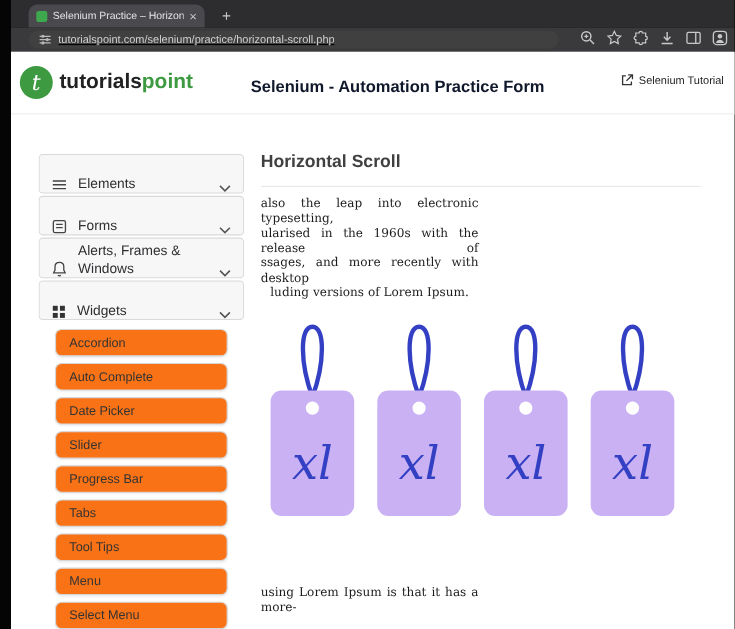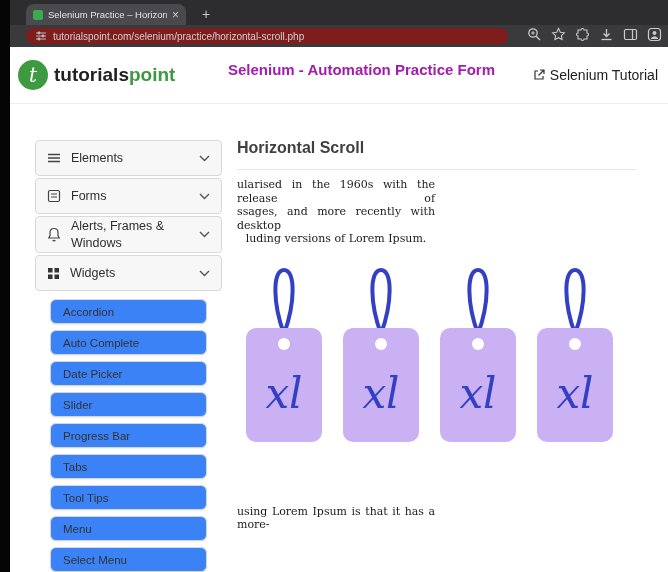--- a/index.html
+++ b/index.html
@@ -12,47 +12,47 @@
   .tabstrip { position:absolute; left:0; top:0; width:100%; height:25px; background:#2d2d30; }
   .tab { position:absolute; left:16px; top:4px; width:160px; height:21px; background:#4a4a4e;
     border-radius:8px 8px 0 0; display:flex; align-items:center; gap:5px; padding:0 7px; }
   .favicon { width:10px; height:10px; border-radius:2px; background:#3ea84e; flex:none; }
   .tab-title { flex:1; font-size:9.5px; color:#e4e4e6; white-space:nowrap; overflow:hidden; }
   .tab-close { color:#c6c6c8; font-size:12px; line-height:1; cursor:pointer; }
   .newtab { position:absolute; left:186px; top:4px; width:20px; height:20px; color:#c6c6c8;
     font-size:14px; display:flex; align-items:center; justify-content:center; cursor:pointer; }
   .toolbar { position:absolute; left:0; top:25px; width:100%; height:22px; background:#3a3a3d; }
   .urlfield { position:absolute; left:16px; top:28px; width:482px; height:16px; border-radius:8px;
-    background:#7f1d1d; display:flex; align-items:center; gap:6px; padding:0 9px; cursor:text; }
+    background:#404040; display:flex; align-items:center; gap:6px; padding:0 9px; cursor:text;text-decoration:underline; }
   .url { font-size:10px; color:#cfcfd2; white-space:nowrap; overflow:hidden; }
   .tb-icons { position:absolute; right:6px; top:27px; display:flex; gap:9px; align-items:center; }
   .tb-icons svg { display:block; cursor:pointer; }
 
   
   .page { position:absolute; left:0; top:47px; width:658px; height:525px; background:#fff; overflow:hidden; }
   .site-header { position:absolute; left:0; top:0; width:100%; height:57px; border-bottom:1px solid #ededed; background:#fff; }
   .logo { position:absolute; left:8px; top:13px; display:flex; align-items:center; gap:6px; cursor:pointer; }
   .logo-circle { width:30px; height:30px; border-radius:50%; background:#3d9a41; color:#fff;
     display:flex; align-items:center; justify-content:center;
     font-family:"DejaVu Serif", serif; font-style:italic; font-size:20px; }
   .logo-word { font-size:19px; font-weight:bold; color:#222; }
   .logo-word .green { color:#3d9a41; }
-  .page-title { position:absolute; left:218px; top:14px; font-size:15px; font-weight:600; color:#a21caf; white-space:nowrap;text-align:center; }
+  .page-title { position:absolute; left:218px; top:24px; font-size:15px; font-weight:600; color:#0f172a; white-space:nowrap;text-align:center; }
   .tutorial-link { position:absolute; right:10px; top:20px; display:flex; gap:5px; align-items:center;
-    font-size:14px; color:#1d1d1f; text-decoration:none; cursor:pointer;text-align:center; }
+    font-size:10px; color:#1d1d1f; text-decoration:none; cursor:pointer;text-align:center; }
 
   
   .sidebar { position:absolute; left:25px; top:93px; width:187px; height:432px; overflow:hidden; }
   .acc { background:#f7f7f8; border:1px solid #d9d9dc; border-radius:4px; display:flex;
-    align-items:center; gap:10px; padding:0 11px; margin-bottom:2px; cursor:pointer; }
+    align-items:flex-end; gap:10px; padding:0 11px; margin-bottom:2px; cursor:pointer; }
   .acc.h36 { height:36px; } .acc.h50 { height:37px; }
   .acc-label { flex:1; font-size:12.5px; color:#2e2e30; line-height:1.3; }
   .acc-icon, .chev { flex:none; display:flex; }
   .widget-list { margin-top:8px; padding:0 15px; }
-  .witem { height:25px; margin-bottom:6px; background:#3b82f6; border:1px solid #d6d6d9; border-radius:6px;
+  .witem { height:25px; margin-bottom:6px; background:#f97316; border:1px solid #d6d6d9; border-radius:6px;
     box-shadow:0 1px 2px rgba(0,0,0,.07); display:flex; align-items:center; padding:0 12px;
     font-size:11.5px; color:#333; cursor:pointer; }
 
   
   .content { position:absolute; left:227px; top:92px; width:400px; height:433px; overflow:hidden; }
   .content-heading { font-size:16px; font-weight:700; color:#404040; }
   .rule { border:none; border-top:1px solid #e7e7e7; margin:12px 0 8px 0; }
   .para { width:198px; font-family:"DejaVu Serif", serif; font-size:11px; line-height:13.5px; color:#1b1b1b; }
   .jline { text-align:justify; text-align-last:justify; }
   .lline { text-align:center; }
@@ -218,20 +218,21 @@
               <span>Select Menu</span>
             </div>
         </div>
       </div>
 
       <div class="content">
         <div class="content-heading">Horizontal Scroll</div>
         <hr class="rule">
 
         <div class="para">
+          <div class="jline">also the leap into electronic typesetting,</div>
           <div class="jline">ularised in the 1960s with the release of</div>
           <div class="jline">ssages, and more recently with desktop</div>
           <div class="lline">luding versions of Lorem Ipsum.</div>
         </div>
 
         <div class="tags-row">
           <svg class="tag" viewBox="0 0 82 188">
             <path d="M41 4 C29 4 30 38 41 68 C52 38 53 4 41 4 Z" fill="none" stroke-width="4" stroke="#3440c4"></path>
             <rect x="3" y="62" width="76" height="114" rx="10" fill="#c9b1f3"></rect>
             <circle cx="41" cy="78" r="6" fill="#ffffff"></circle>

